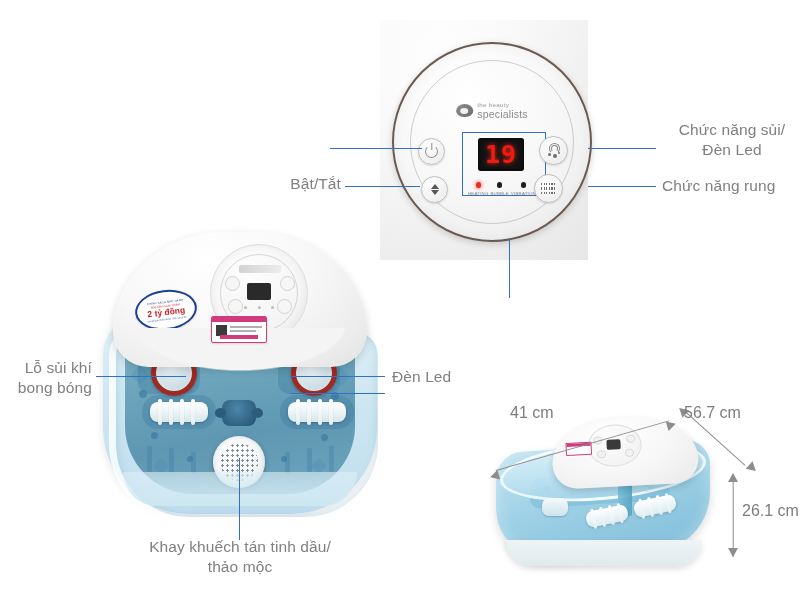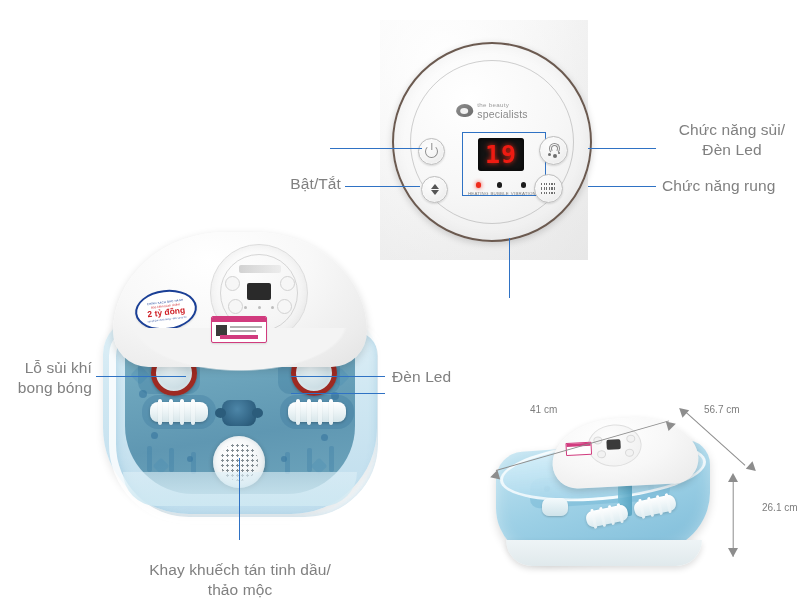--- a/index.html
+++ b/index.html
@@ -264,21 +264,21 @@
   .spa-front{
     position:absolute;left:28px;top:240px;width:234px;height:34px;
     border-radius:0 0 64px 64px;
     background:linear-gradient(180deg,rgba(223,240,247,.6),rgba(206,232,242,.95));
   }
 
   
   .dim{position:absolute;left:490px;top:398px;width:300px;height:198px;}
   .dimarrow{position:absolute;background:#8d8d8d;height:1.4px;transform-origin:left center;}
   .arrowhead{position:absolute;width:0;height:0;}
-  .dimtxt{position:absolute;color:#7d7d7d;font-size:10px;white-space:nowrap;margin-left:20px;}
+  .dimtxt{position:absolute;color:#7d7d7d;font-size:16px;white-space:nowrap;}
 
   .tub{position:absolute;}
   .tub-body{
     position:absolute;left:6px;top:48px;width:214px;height:110px;
     border-radius:26px 26px 56px 56px;
     background:linear-gradient(165deg, rgba(188,225,240,.93) 0%, rgba(150,205,228,.93) 45%, rgba(120,185,215,.95) 100%);
     box-shadow:0 4px 10px rgba(0,0,0,.14), inset 0 0 16px rgba(255,255,255,.35);
     transform:skewY(-4deg);
   }
   .tub-open{
@@ -519,21 +519,21 @@
   </div>
 
   <div class="lead h" style="left:96px;top:376px;width:90px;"></div>
   <div class="lead h" style="left:291px;top:376px;width:94px;"></div>
   <div class="lead h" style="left:291px;top:393px;width:94px;"></div>
   <div class="lead v" style="left:239px;top:458px;height:82px;"></div>
 
   <div class="label r" style="left:0px;top:358px;width:92px;">Lỗ sủi khí
 bong bóng</div>
   <div class="label l" style="left:392px;top:367px;width:120px;">Đèn Led</div>
-  <div class="label c" style="left:120px;top:560px;width:240px;">Khay khuếch tán tinh dầu/
+  <div class="label c" style="left:120px;top:537px;width:240px;">Khay khuếch tán tinh dầu/
 thảo mộc</div>
 
   <div class="dim">
 
     <div class="tub">
       <div class="tub-body"></div>
       <div class="tub-inner">
         <span class="tub-dot" style="left:14px;top:8px;width:6px;height:6px;"></span>
         <span class="tub-dot" style="left:46px;top:6px;width:6px;height:6px;"></span>
         <span class="tub-dot" style="left:92px;top:10px;width:6px;height:6px;"></span>

